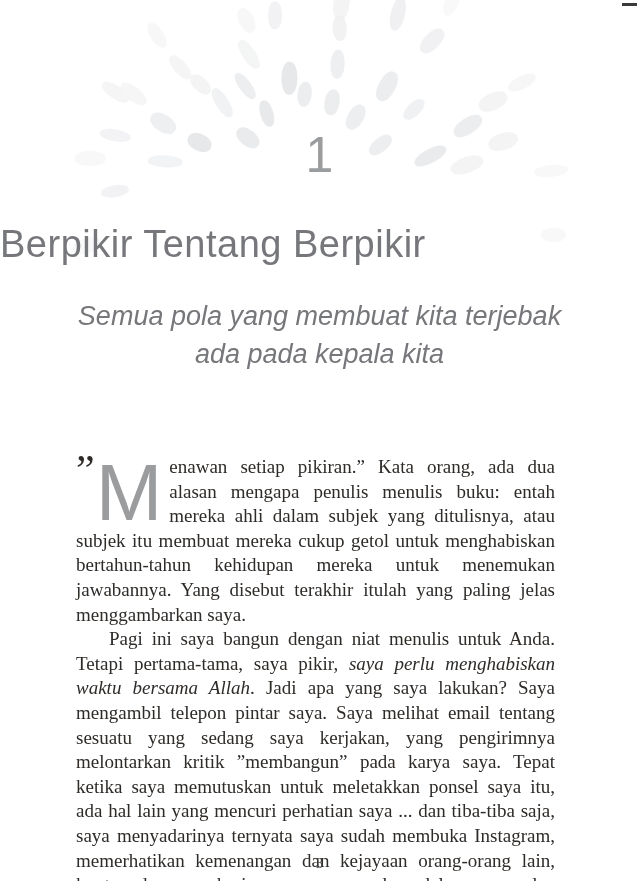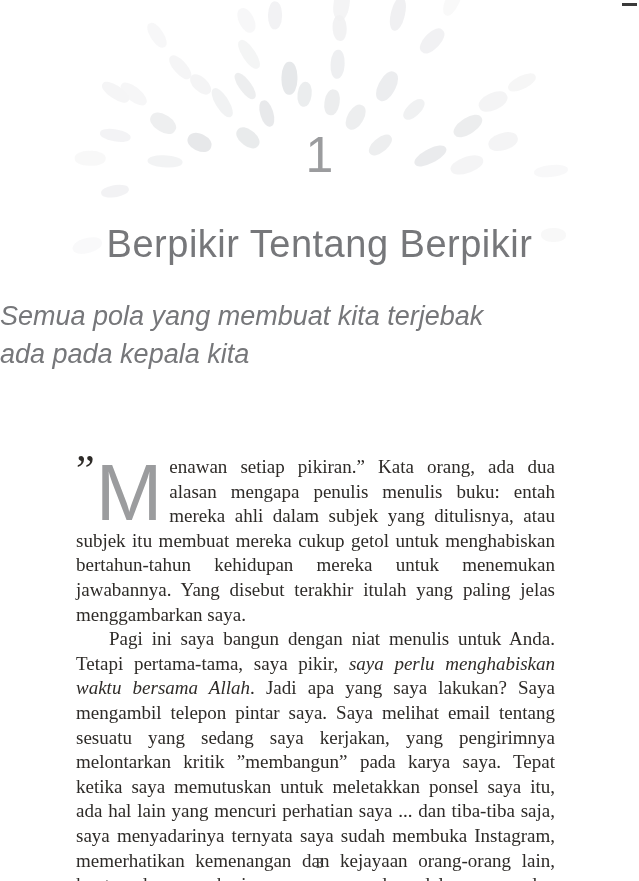--- a/index.html
+++ b/index.html
@@ -19,31 +19,31 @@
   .chapter-number{
     position:absolute;top:130px;left:0;width:100%;
     text-align:center;
     font-family:"Liberation Sans", sans-serif;
     font-weight:300;
     font-size:50px;line-height:1;
     color:var(--accent-gray,#9b9c9e);
   }
   .chapter-title{
     position:absolute;top:224px;left:0;width:100%;
-    text-align:center;
+    text-align:left;
     font-family:"Liberation Sans", sans-serif;
     font-weight:300;
     font-size:38px;line-height:1.1;
     letter-spacing:0.5px;
     color:var(--heading-color,#76777a);
     margin:0;
   }
   .chapter-subtitle{
     position:absolute;top:297px;left:0;width:100%;
-    text-align:left;
+    text-align:center;
     font-family:"Liberation Sans", sans-serif;
     font-style:italic;
     font-weight:300;
     font-size:27px;line-height:38px;
     color:var(--heading-color,#76777a);
   }
   .body-text{
     position:absolute;top:455px;left:76px;width:479px;
     font-size:19px;line-height:24.6px;
     color:var(--text-color,#2e2b28);

